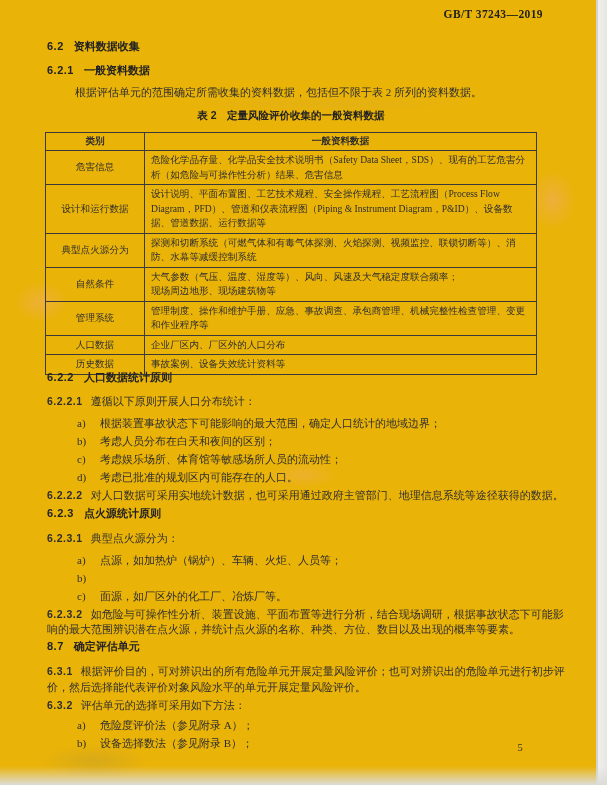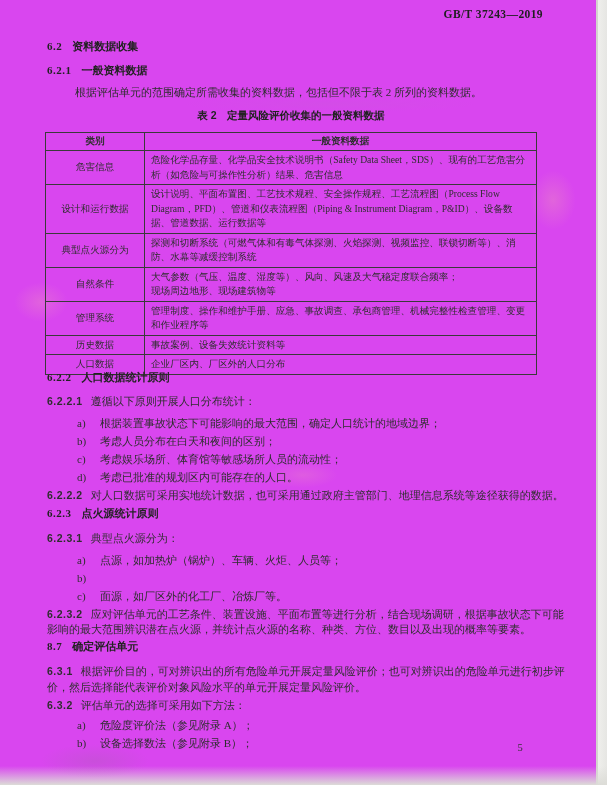--- a/index.html
+++ b/index.html
@@ -1,36 +1,36 @@
 <!DOCTYPE html>
 <html><head>
 <meta charset="utf-8">
 <style>
   html,body{margin:0;padding:0;background:#e9e9e6;}
   .page{
     position:relative;width:607px;height:785px;margin:0 auto;
-    background:#d946ef;overflow:hidden;
+    background:#eab308;overflow:hidden;
     font-family:"Liberation Serif","DejaVu Serif",serif;
     color:#2e2e2e;
   }
   
   .edge-right{position:absolute;top:0;left:596px;width:2px;height:785px;background:#d3d3ce;}
   .edge-right-strip{position:absolute;top:0;left:598px;width:9px;height:785px;background:linear-gradient(to right,#efefec,#e6e6e3);}
   .edge-bottom{position:absolute;left:0;top:766px;width:607px;height:19px;background:linear-gradient(to bottom,rgba(210,210,205,0),#dcdcd7);}
   .smudge{position:absolute;border-radius:50%;pointer-events:none;}
   .smudge.pink1{left:530px;top:170px;width:46px;height:60px;background:radial-gradient(rgba(244,170,175,.30),rgba(244,170,175,0) 70%);}
   .smudge.pink2{left:14px;top:282px;width:54px;height:40px;background:radial-gradient(rgba(244,170,175,.28),rgba(244,170,175,0) 70%);}
   .smudge.pink3{left:268px;top:462px;width:70px;height:26px;background:radial-gradient(rgba(244,170,175,.22),rgba(244,170,175,0) 70%);}
   .smudge.gray1{left:40px;top:744px;width:110px;height:34px;background:radial-gradient(rgba(120,120,115,.16),rgba(120,120,115,0) 70%);}
   .smudge.gray2{left:180px;top:96px;width:300px;height:16px;background:radial-gradient(rgba(150,150,145,.08),rgba(150,150,145,0) 70%);}
 
   .abs{position:absolute;left:47px;width:520px;}
   .hdr{left:0;width:543px;text-align:right;top:8px;font-weight:bold;font-size:11.5px;letter-spacing:.4px;color:#1f1f1f;}
 
-  .heading{font-family:Liberation Serif, serif;font-weight:bold;font-size:11px;color:#222;height:13px;line-height:13px;}
+  .heading{font-family:Liberation Sans, sans-serif;font-weight:bold;font-size:11px;color:#222;height:13px;line-height:13px;}
   .heading .num{margin-right:10px;letter-spacing:.5px;}
   .clause{font-size:11px;line-height:15.5px;}
   .clause .cnum{font-family:"Liberation Sans","DejaVu Sans",sans-serif;font-weight:bold;font-size:10.5px;margin-right:8px;letter-spacing:.5px;}
   .indent-para{font-size:11px;line-height:13px;text-indent:28px;}
   .li{display:flex;height:18px;line-height:18px;font-size:11px;}
   .li .tag{width:23px;margin-left:30px;flex:0 0 23px;}
   .li .txt{flex:1;}
 
   
   .table-area{left:45px;top:109px;width:492px;}
@@ -96,26 +96,26 @@
         <td class="det">
               <span class="l2">大气参数（气压、温度、湿度等）、风向、风速及大气稳定度联合频率；</span>
               <span class="l2">现场周边地形、现场建筑物等</span>
             </td>
       </tr>
       <tr>
         <td class="cat">管理系统</td>
         <td class="det">管理制度、操作和维护手册、应急、事故调查、承包商管理、机械完整性检查管理、变更和作业程序等</td>
       </tr>
       <tr>
+        <td class="cat">人口数据</td>
+        <td class="det">企业厂区内、厂区外的人口分布</td>
+      </tr>
+      <tr>
         <td class="cat">历史数据</td>
         <td class="det">事故案例、设备失效统计资料等</td>
-      </tr>
-      <tr>
-        <td class="cat">人口数据</td>
-        <td class="det">企业厂区内、厂区外的人口分布</td>
       </tr>
     </tbody>
       </table>
   </div>
 
   <div class="abs" style="top:371px;">
     <div class="heading">
       <span class="num">6.2.2</span><span>人口数据统计原则</span>
     </div>
     <div class="clause" style="margin-top:10px;">
@@ -154,21 +154,21 @@
         <span class="txt">点源，如加热炉（锅炉）、车辆、火炬、人员等；</span>
     </div>
     <div class="li">
       <span class="tag">b)</span>
     </div>
     <div class="li">
       <span class="tag">c)</span>
         <span class="txt">面源，如厂区外的化工厂、冶炼厂等。</span>
     </div>
     <div class="clause" style="margin-top:2px;">
-      <span class="cnum">6.2.3.2</span><span>应对评估单元的工艺条件、装置设施、平面布置等进行分析，结合现场调研，根据事故状态下可能影响的最大范围辨识潜在点火源，并统计点火源的名称、种类、方位、数目以及出现的概率等要素。</span>
+      <span class="cnum">6.2.3.2</span><span>如危险与可操作性分析、装置设施、平面布置等进行分析，结合现场调研，根据事故状态下可能影响的最大范围辨识潜在点火源，并统计点火源的名称、种类、方位、数目以及出现的概率等要素。</span>
     </div>
   </div>
 
   <div class="abs" style="top:640px;">
     <div class="heading">
       <span class="num">8.7</span><span>确定评估单元</span>
     </div>
     <div class="clause" style="margin-top:11px;">
       <span class="cnum">6.3.1</span><span>根据评价目的，可对辨识出的所有危险单元开展定量风险评价；也可对辨识出的危险单元进行初步评价，然后选择能代表评价对象风险水平的单元开展定量风险评价。</span>
     </div>

